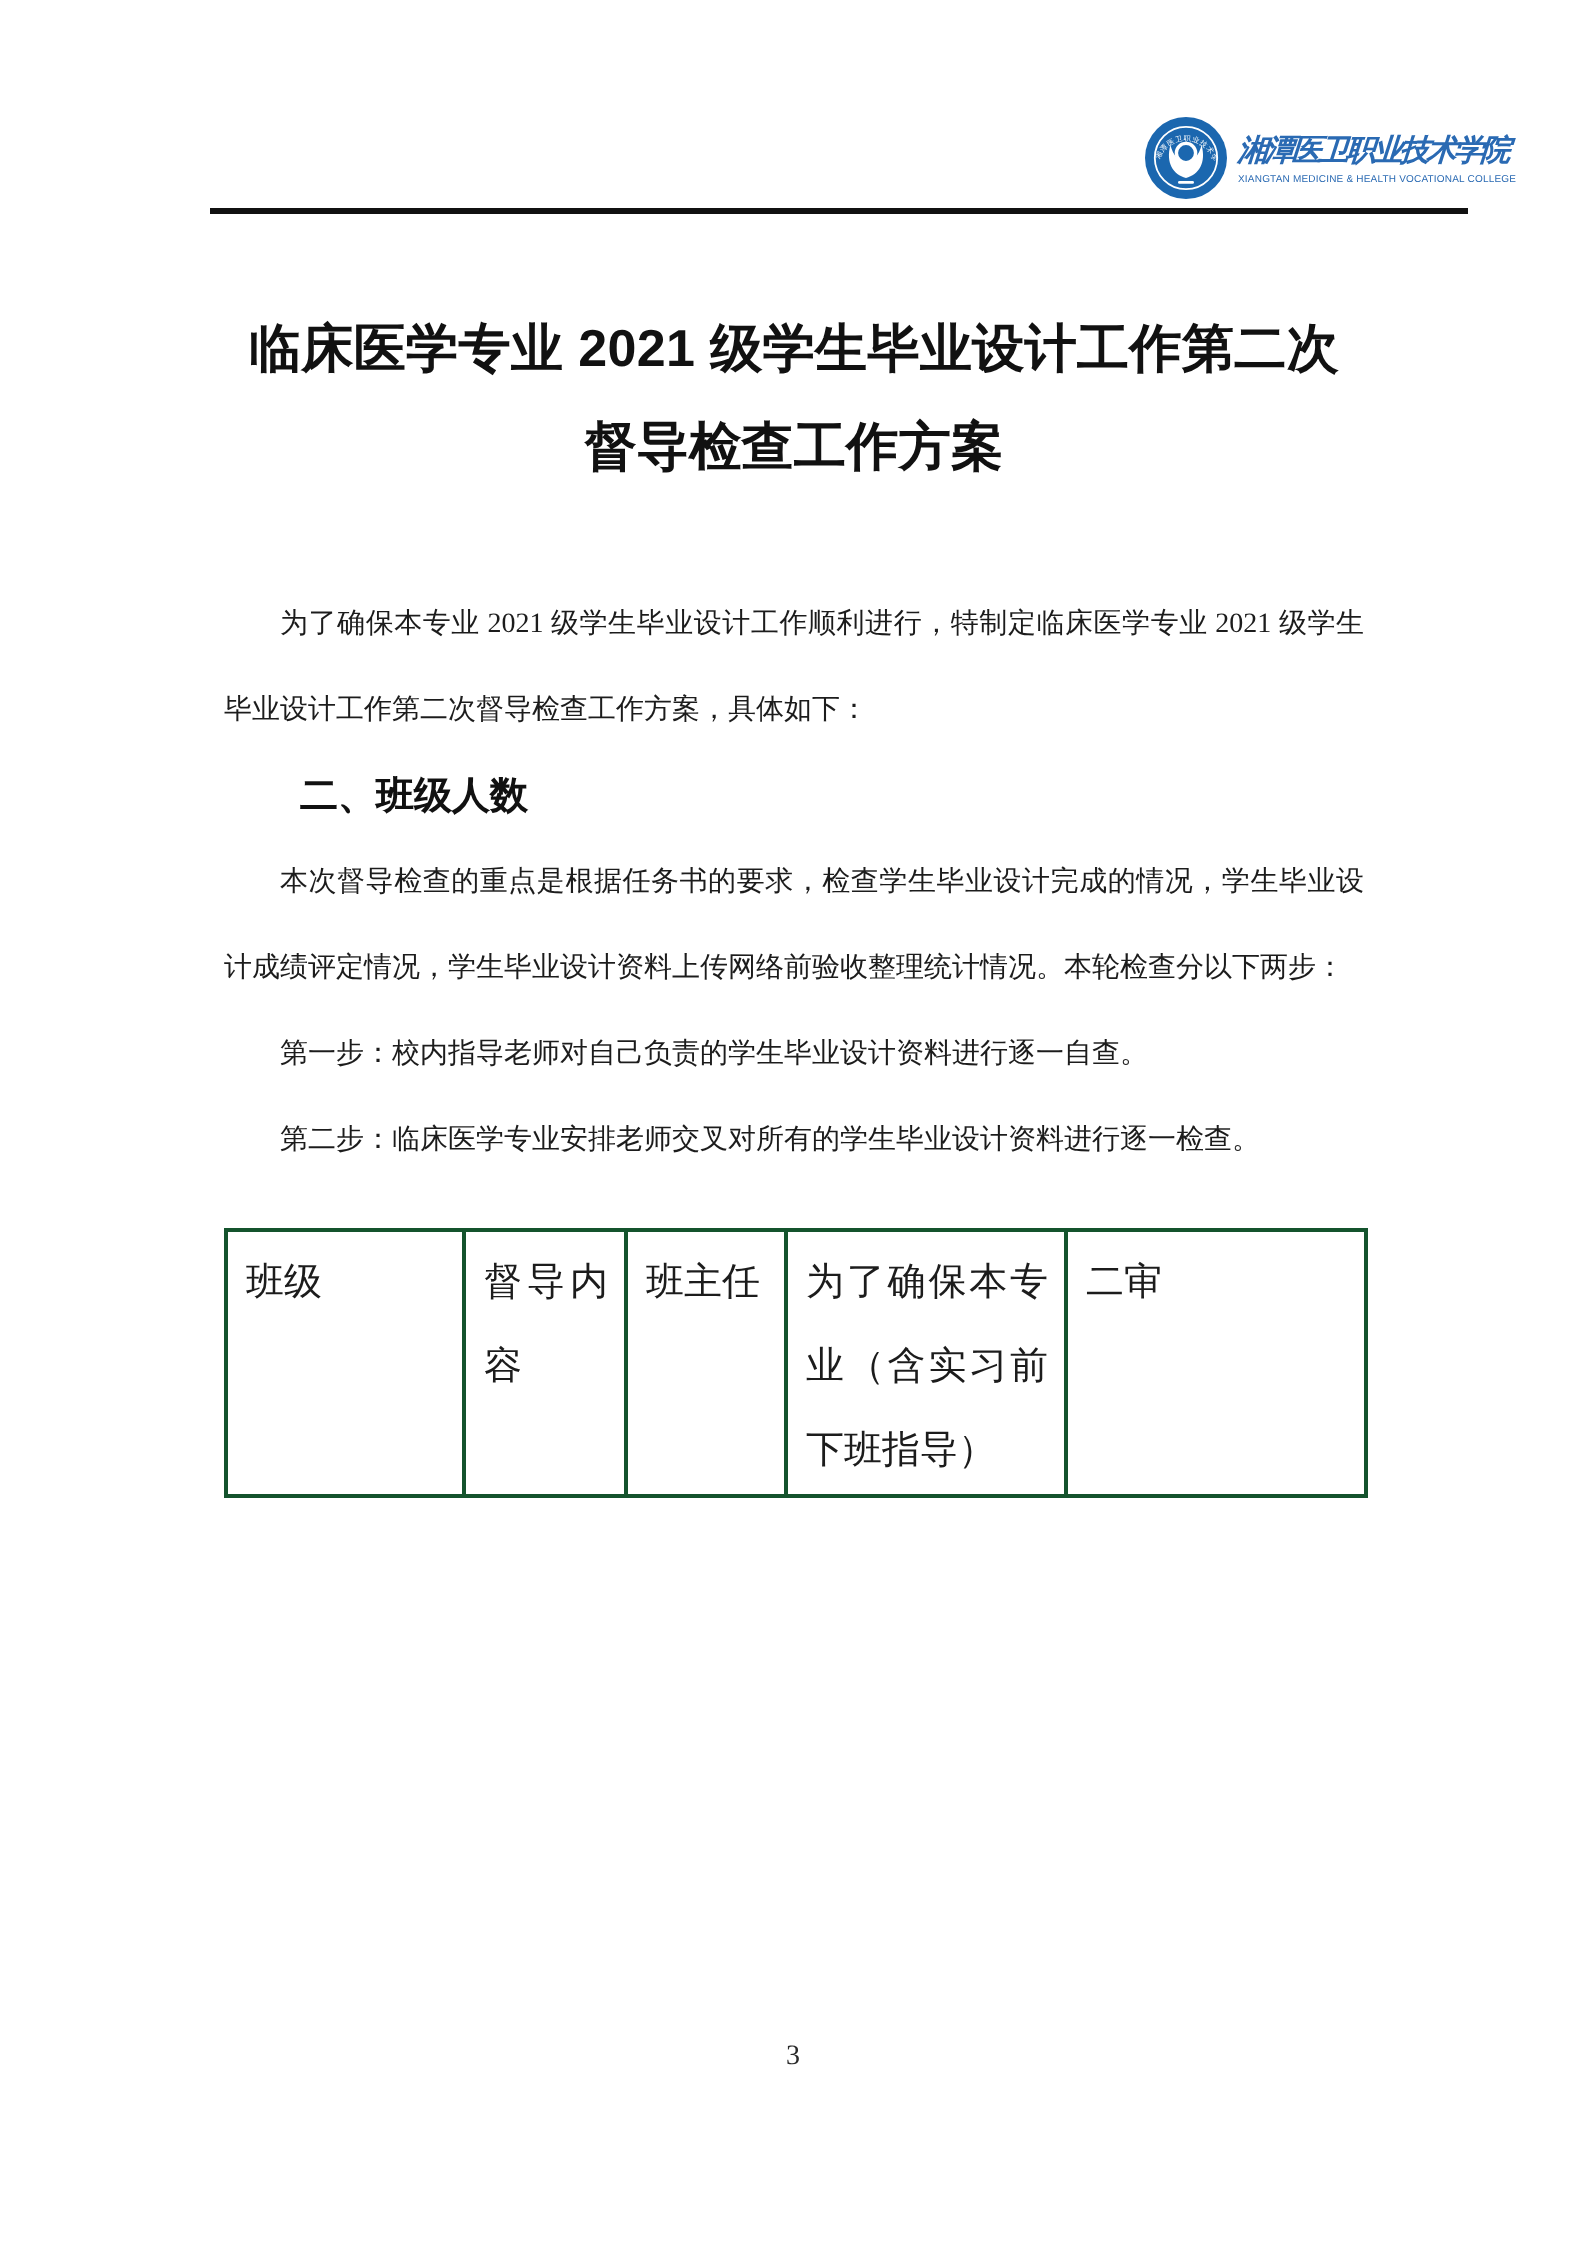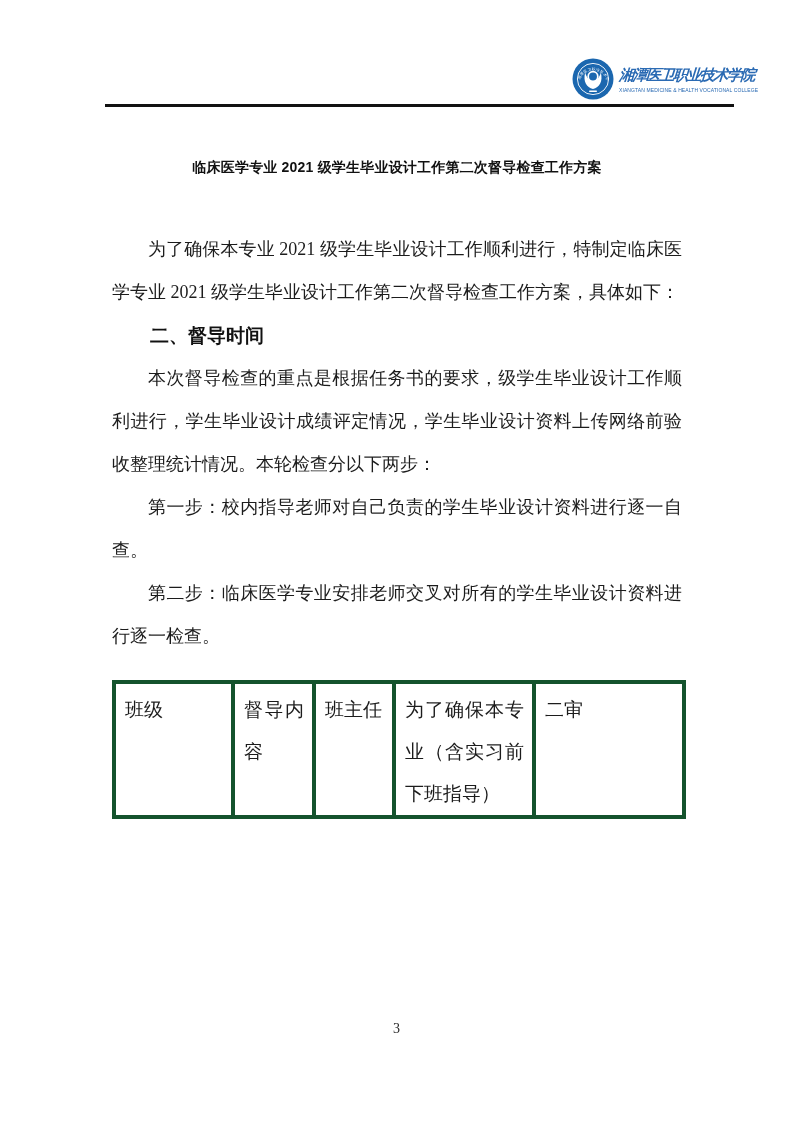--- a/index.html
+++ b/index.html
@@ -54,29 +54,29 @@
   
   .content {
     position: absolute;
     left: 112px;
     top: 150px;
     width: 570px;
   }
   .doc-title {
     font-family: "Liberation Sans", sans-serif;
     font-weight: bold;
-    font-size: 14px;
-    line-height: 35px;
+    font-size: 26px;
+    line-height: 49px;
     text-align: center;
     color: #111111;
     letter-spacing: 0.2px;
     margin-bottom: 43px; 
   }
   .para {
-    font-size: 18px;
+    font-size: 14px;
     line-height: 43px;
     text-align: justify;
     text-justify: inter-ideograph;
   }
   .indent { text-indent: 2em; }
   .headline {
     font-family: "Liberation Sans", sans-serif;
     font-weight: bold;
     font-size: 19px;
     line-height: 43px;
@@ -85,21 +85,21 @@
   }
 
   
   .personnel-table {
     margin-top: 22px;
     border-collapse: collapse;
     table-layout: fixed;
     width: 570px;
   }
   .personnel-table td {
-    border: 4px solid #14532d;
+    border: 2px solid #14532d;
     vertical-align: top;
     height: 125px;
     padding: 5px 8px 0 9px;
     font-size: 19px;
     line-height: 42px;
     text-align: justify;
     text-align-last: left;
     text-justify: inter-ideograph;
     word-break: break-all;
     overflow: hidden;
@@ -142,22 +142,22 @@
   </div>
 
   <div class="header-rule"></div>
 
   <div class="content">
     <div class="doc-title">临床医学专业 2021 级学生毕业设计工作第二次督导检查工作方案</div>
 
     <p class="para indent">为了确保本专业 2021 级学生毕业设计工作顺利进行，特制定临床医学专业 2021 级学生毕业设计工作第二次督导检查工作方案，具体如下：</p>
 
 
-    <div class="headline">二、督导时间</div>
-    <p class="para indent">本次督导检查的重点是根据任务书的要求，级学生毕业设计工作顺利进行，学生毕业设计成绩评定情况，学生毕业设计资料上传网络前验收整理统计情况。本轮检查分以下两步：</p>
+    <div class="headline">二、班级人数</div>
+    <p class="para indent">本次督导检查的重点是根据任务书的要求，检查学生毕业设计完成的情况，学生毕业设计成绩评定情况，学生毕业设计资料上传网络前验收整理统计情况。本轮检查分以下两步：</p>
     <p class="para indent">第一步：校内指导老师对自己负责的学生毕业设计资料进行逐一自查。</p>
     <p class="para indent">第二步：临床医学专业安排老师交叉对所有的学生毕业设计资料进行逐一检查。</p>
 
 
     <table class="personnel-table">
       <colgroup>
         <col style="width:119px">
         <col style="width:81px">
         <col style="width:80px">
         <col style="width:140px">

